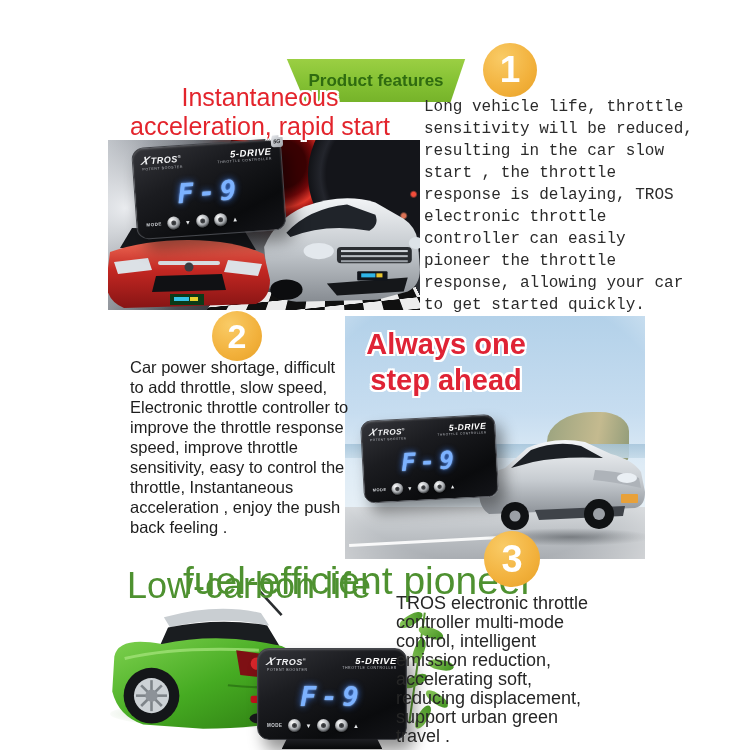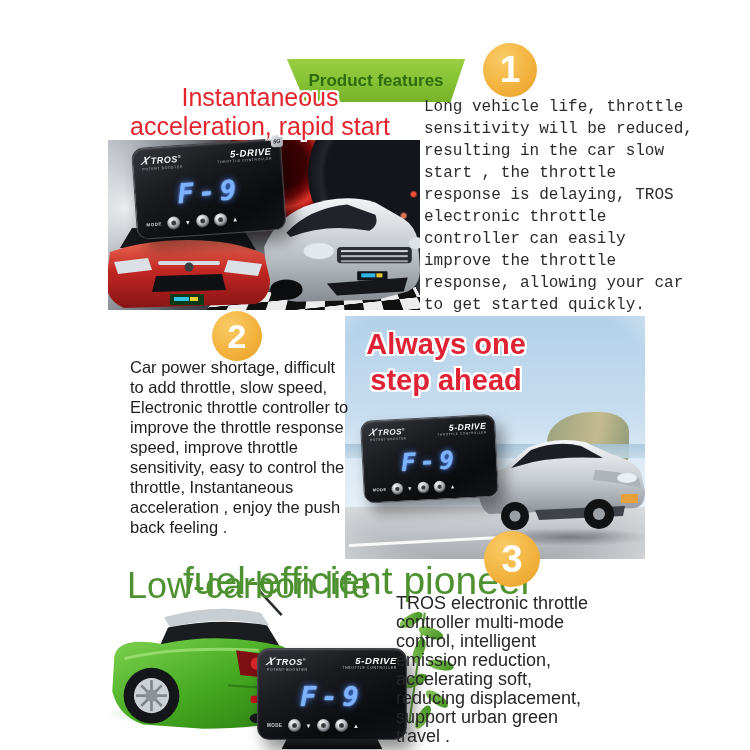--- a/index.html
+++ b/index.html
@@ -140,21 +140,21 @@
   <div id="heading3-line1" class="pre">Low-carbon life</div>
   <div id="heading3-line2" class="pre">fuel-efficient pioneer</div>
 
   <div id="text1" class="pre">Long vehicle life, throttle
 sensitivity will be reduced,
 resulting in the car slow
 start , the throttle
 response is delaying, TROS
 electronic throttle
 controller can easily
-improve the throttle
+pioneer the throttle
 response, allowing your car
 to get started quickly.</div>
   <div id="text2" class="pre">Car power shortage, difficult
 to add throttle, slow speed,
 Electronic throttle controller to
 improve the throttle response
 speed, improve throttle
 sensitivity, easy to control the
 throttle, Instantaneous
 acceleration , enjoy the push

